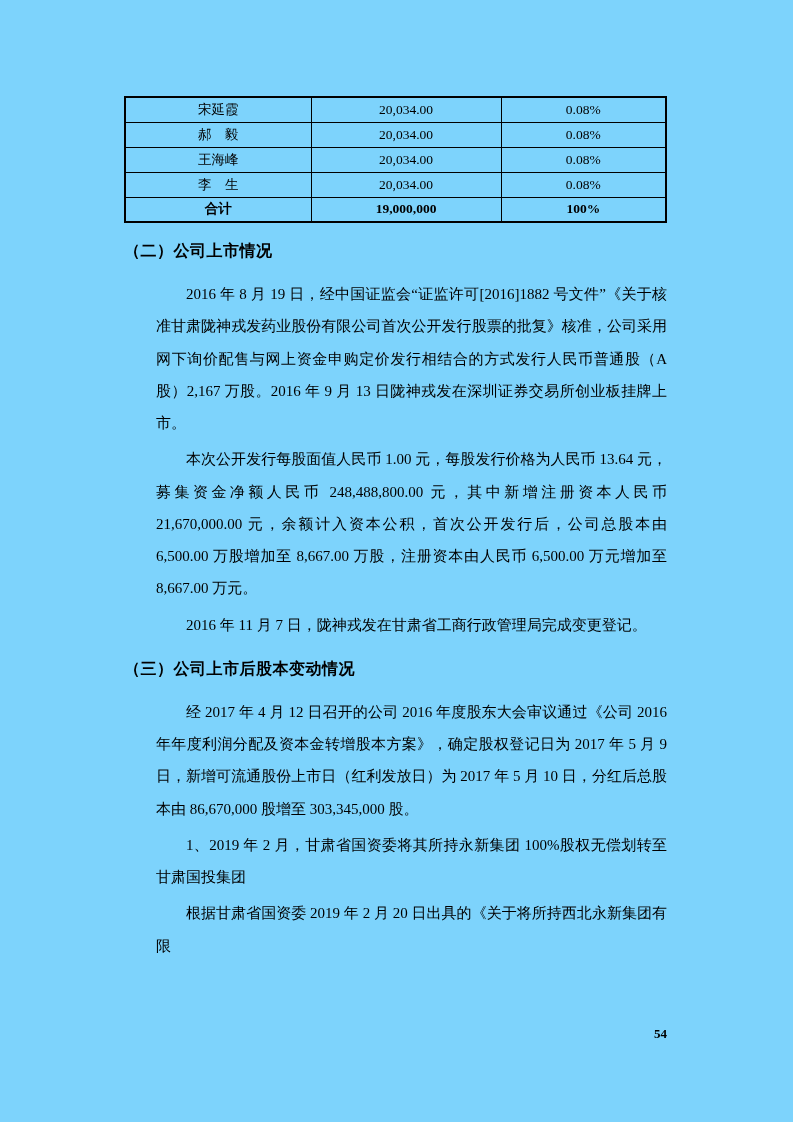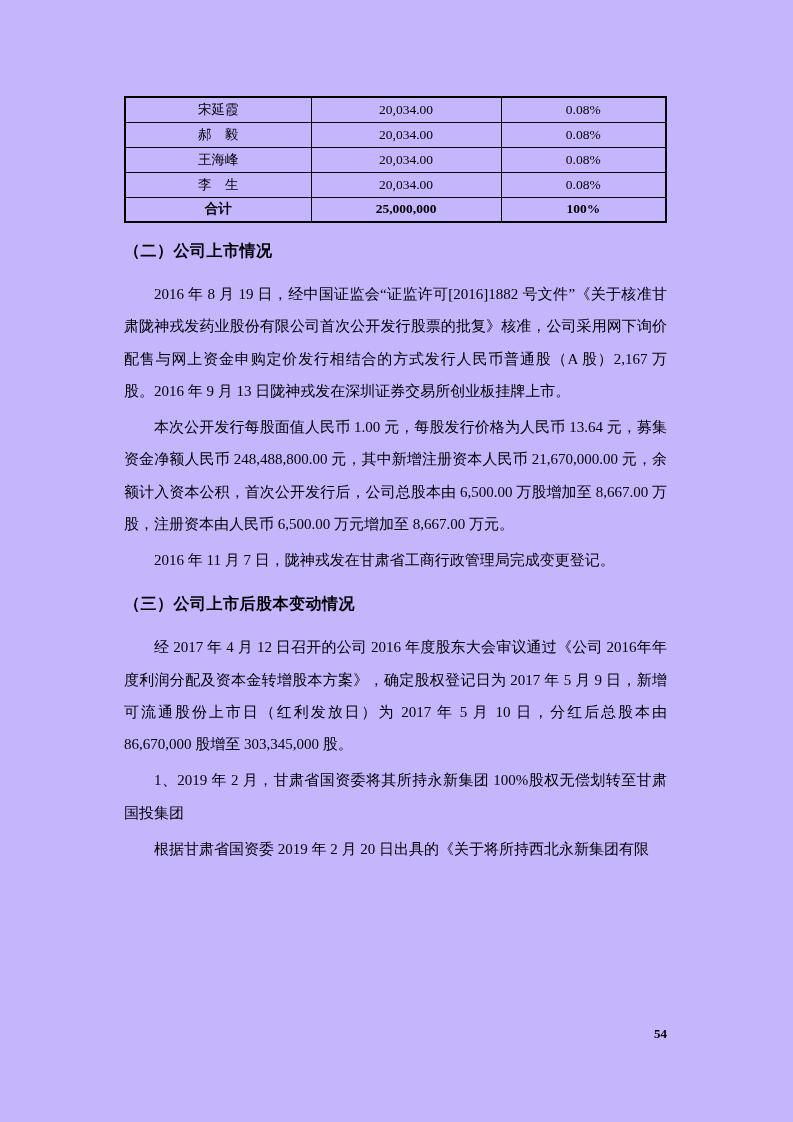--- a/index.html
+++ b/index.html
@@ -2,21 +2,21 @@
 <html><head>
 <meta charset="utf-8">
 <style>
   * { margin: 0; padding: 0; box-sizing: border-box; }
   html, body { background: #ffffff; }
   .page {
     position: relative;
     width: 793px;
     height: 1122px;
     margin: 0 auto;
-    background: #c4b5fd;
+    background: #7dd3fc;
     color: #000000;
     font-family: "Liberation Serif", "DejaVu Serif", serif;
     overflow: hidden;
   }
   .content {
     position: absolute;
     left: 124px;
     top: 96px;
     width: 543px;
   }
@@ -43,20 +43,21 @@
     margin-top: 18px;
     margin-bottom: 16px;
     letter-spacing: 0.5px;
   }
   .para {
     font-size: 15px;
     line-height: 2.15;
     text-indent: 2em;
     text-align: justify;
     margin-bottom: 4px;
+    margin-left: 32px;
   }
   .page-number {
     position: absolute;
     top: 1026px;
     right: 126px;
     font-size: 13px;
     font-weight: bold;
   }
 </style>
 </head>
@@ -82,21 +83,21 @@
           <td class="cell-amount">20,034.00</td>
           <td class="cell-percent">0.08%</td>
         </tr>
         <tr>
           <td class="cell-name">李　生</td>
           <td class="cell-amount">20,034.00</td>
           <td class="cell-percent">0.08%</td>
         </tr>
         <tr class="total-row">
           <td class="cell-name">合计</td>
-          <td class="cell-amount">25,000,000</td>
+          <td class="cell-amount">19,000,000</td>
           <td class="cell-percent">100%</td>
         </tr>
       </tbody>
     </table>
 
     <div class="section">
       <h2 class="section-heading">（二）公司上市情况</h2>
       <p class="para">2016 年 8 月 19 日，经中国证监会“证监许可[2016]1882 号文件”《关于核准甘肃陇神戎发药业股份有限公司首次公开发行股票的批复》核准，公司采用网下询价配售与网上资金申购定价发行相结合的方式发行人民币普通股（A 股）2,167 万股。2016 年 9 月 13 日陇神戎发在深圳证券交易所创业板挂牌上市。</p>
       <p class="para">本次公开发行每股面值人民币 1.00 元，每股发行价格为人民币 13.64 元，募集资金净额人民币 248,488,800.00 元，其中新增注册资本人民币 21,670,000.00 元，余额计入资本公积，首次公开发行后，公司总股本由 6,500.00 万股增加至 8,667.00 万股，注册资本由人民币 6,500.00 万元增加至 8,667.00 万元。</p>
       <p class="para">2016 年 11 月 7 日，陇神戎发在甘肃省工商行政管理局完成变更登记。</p>

